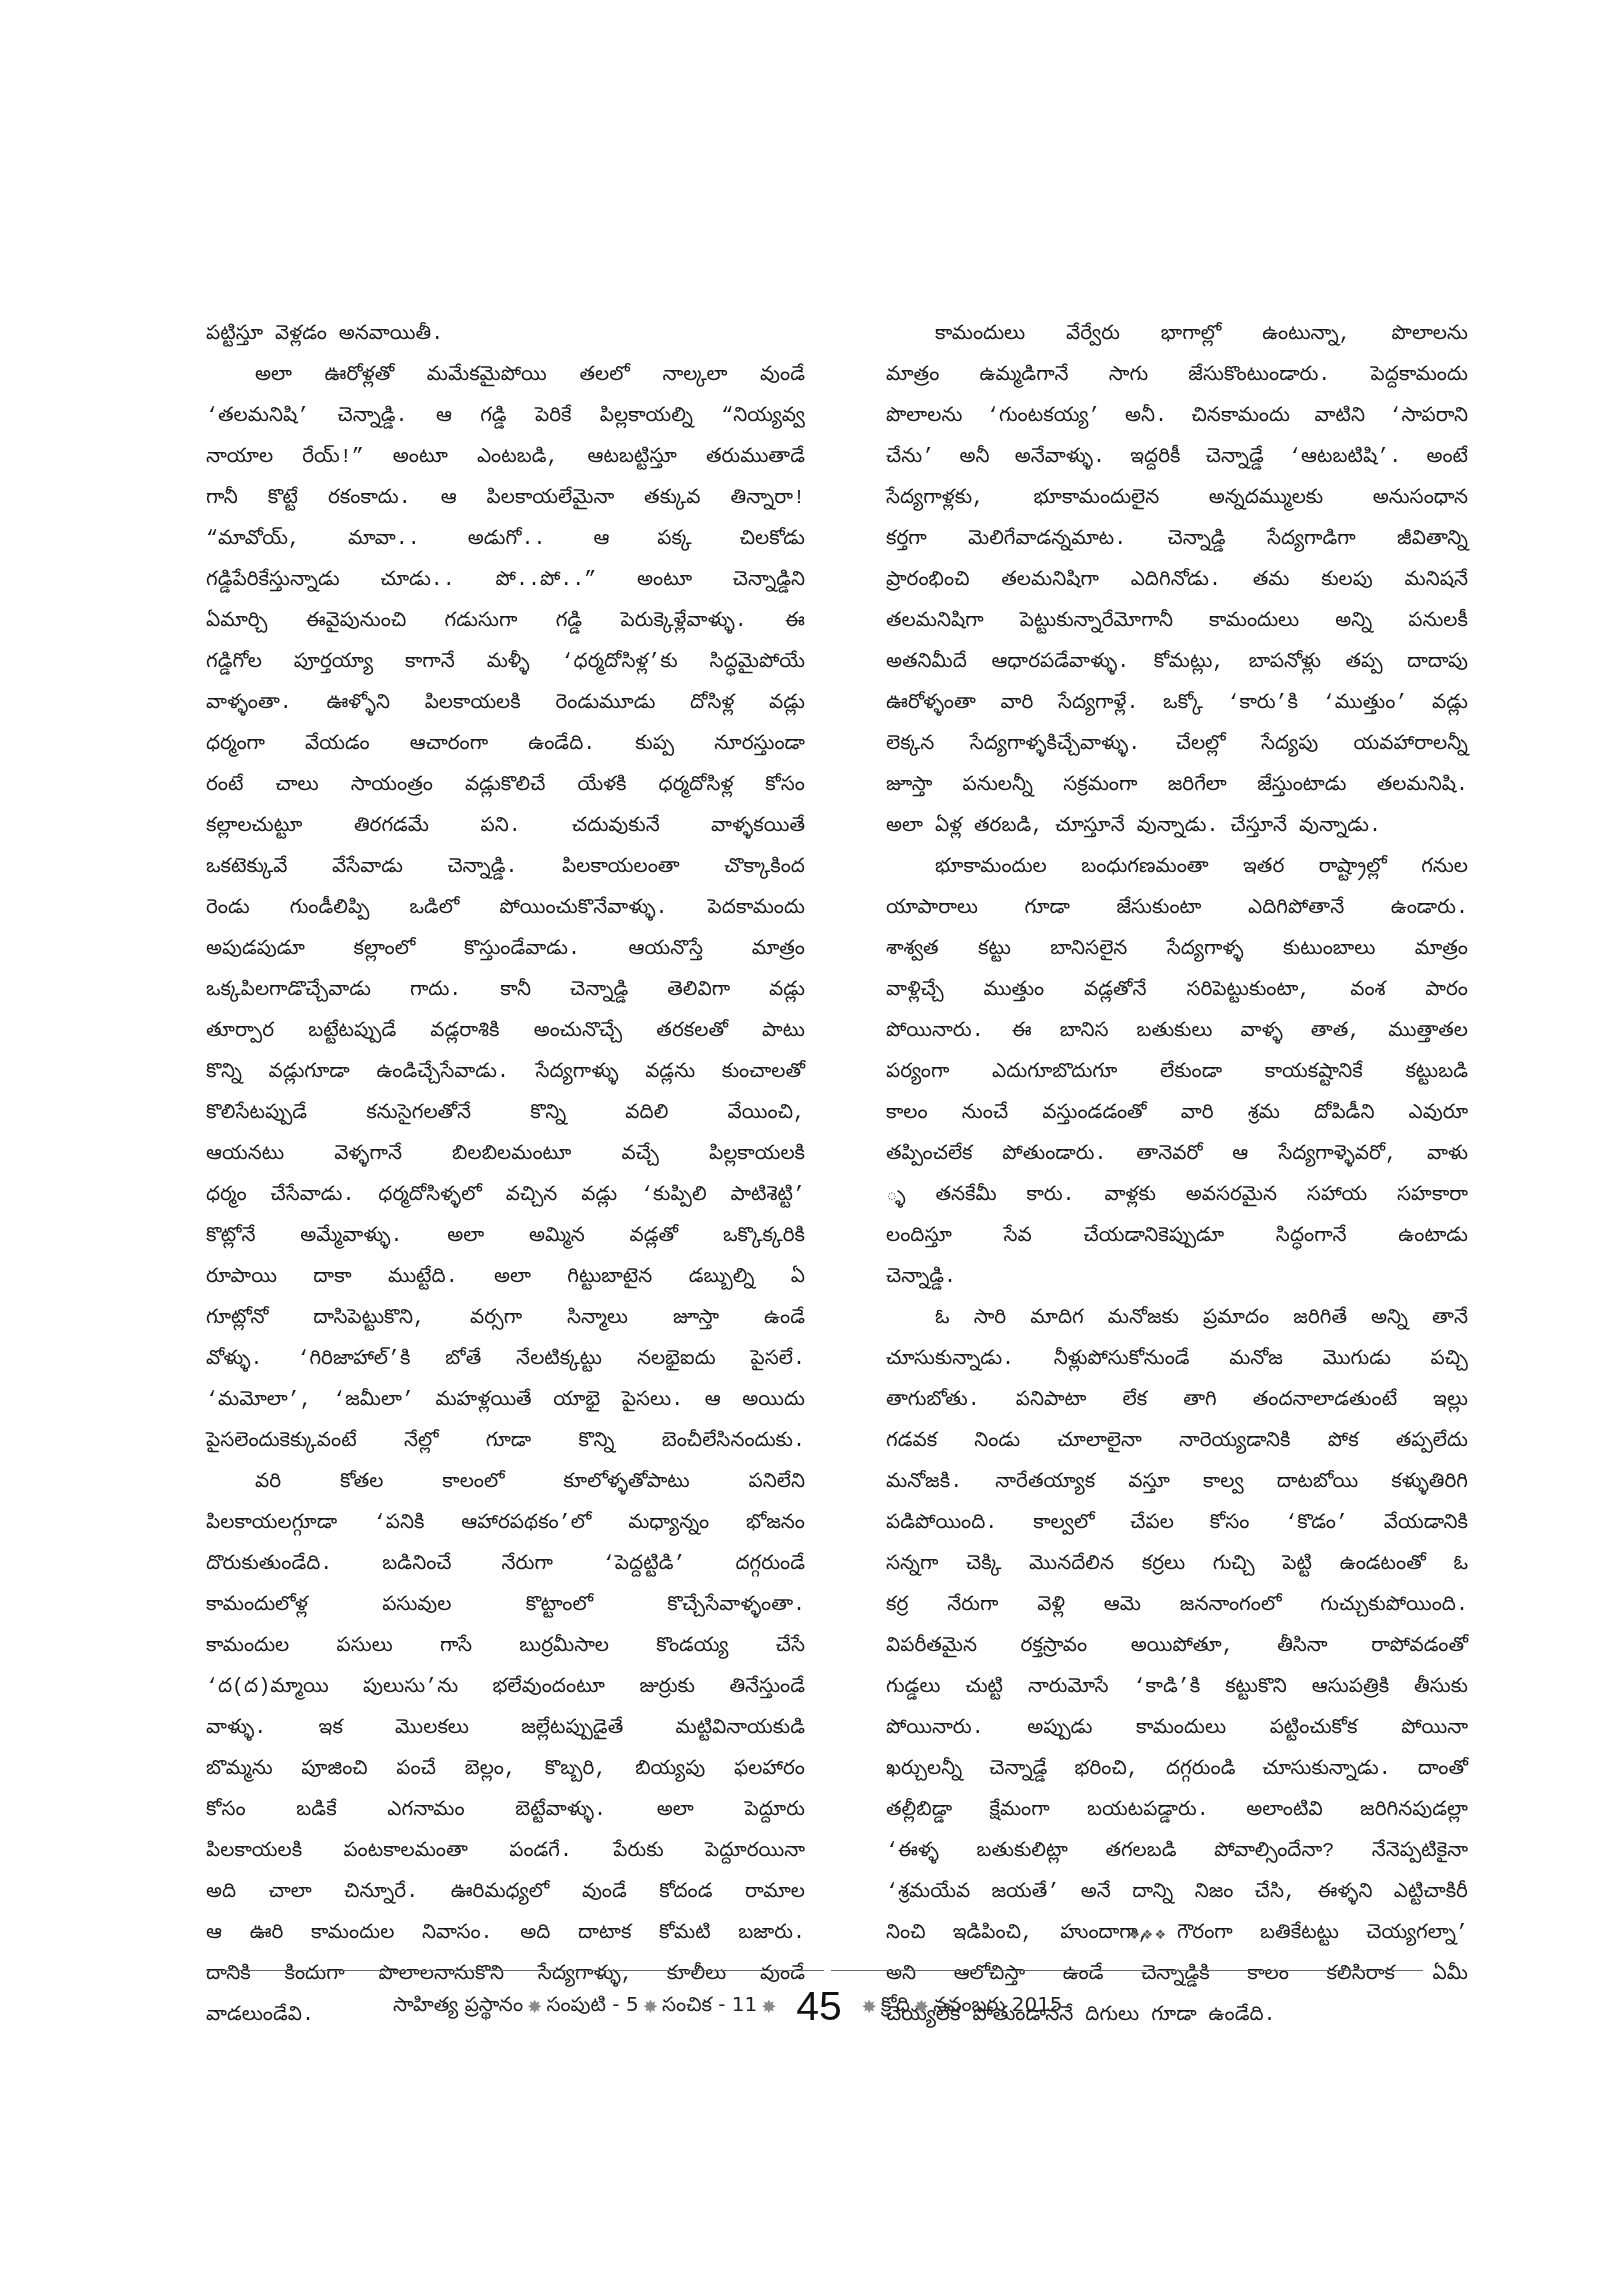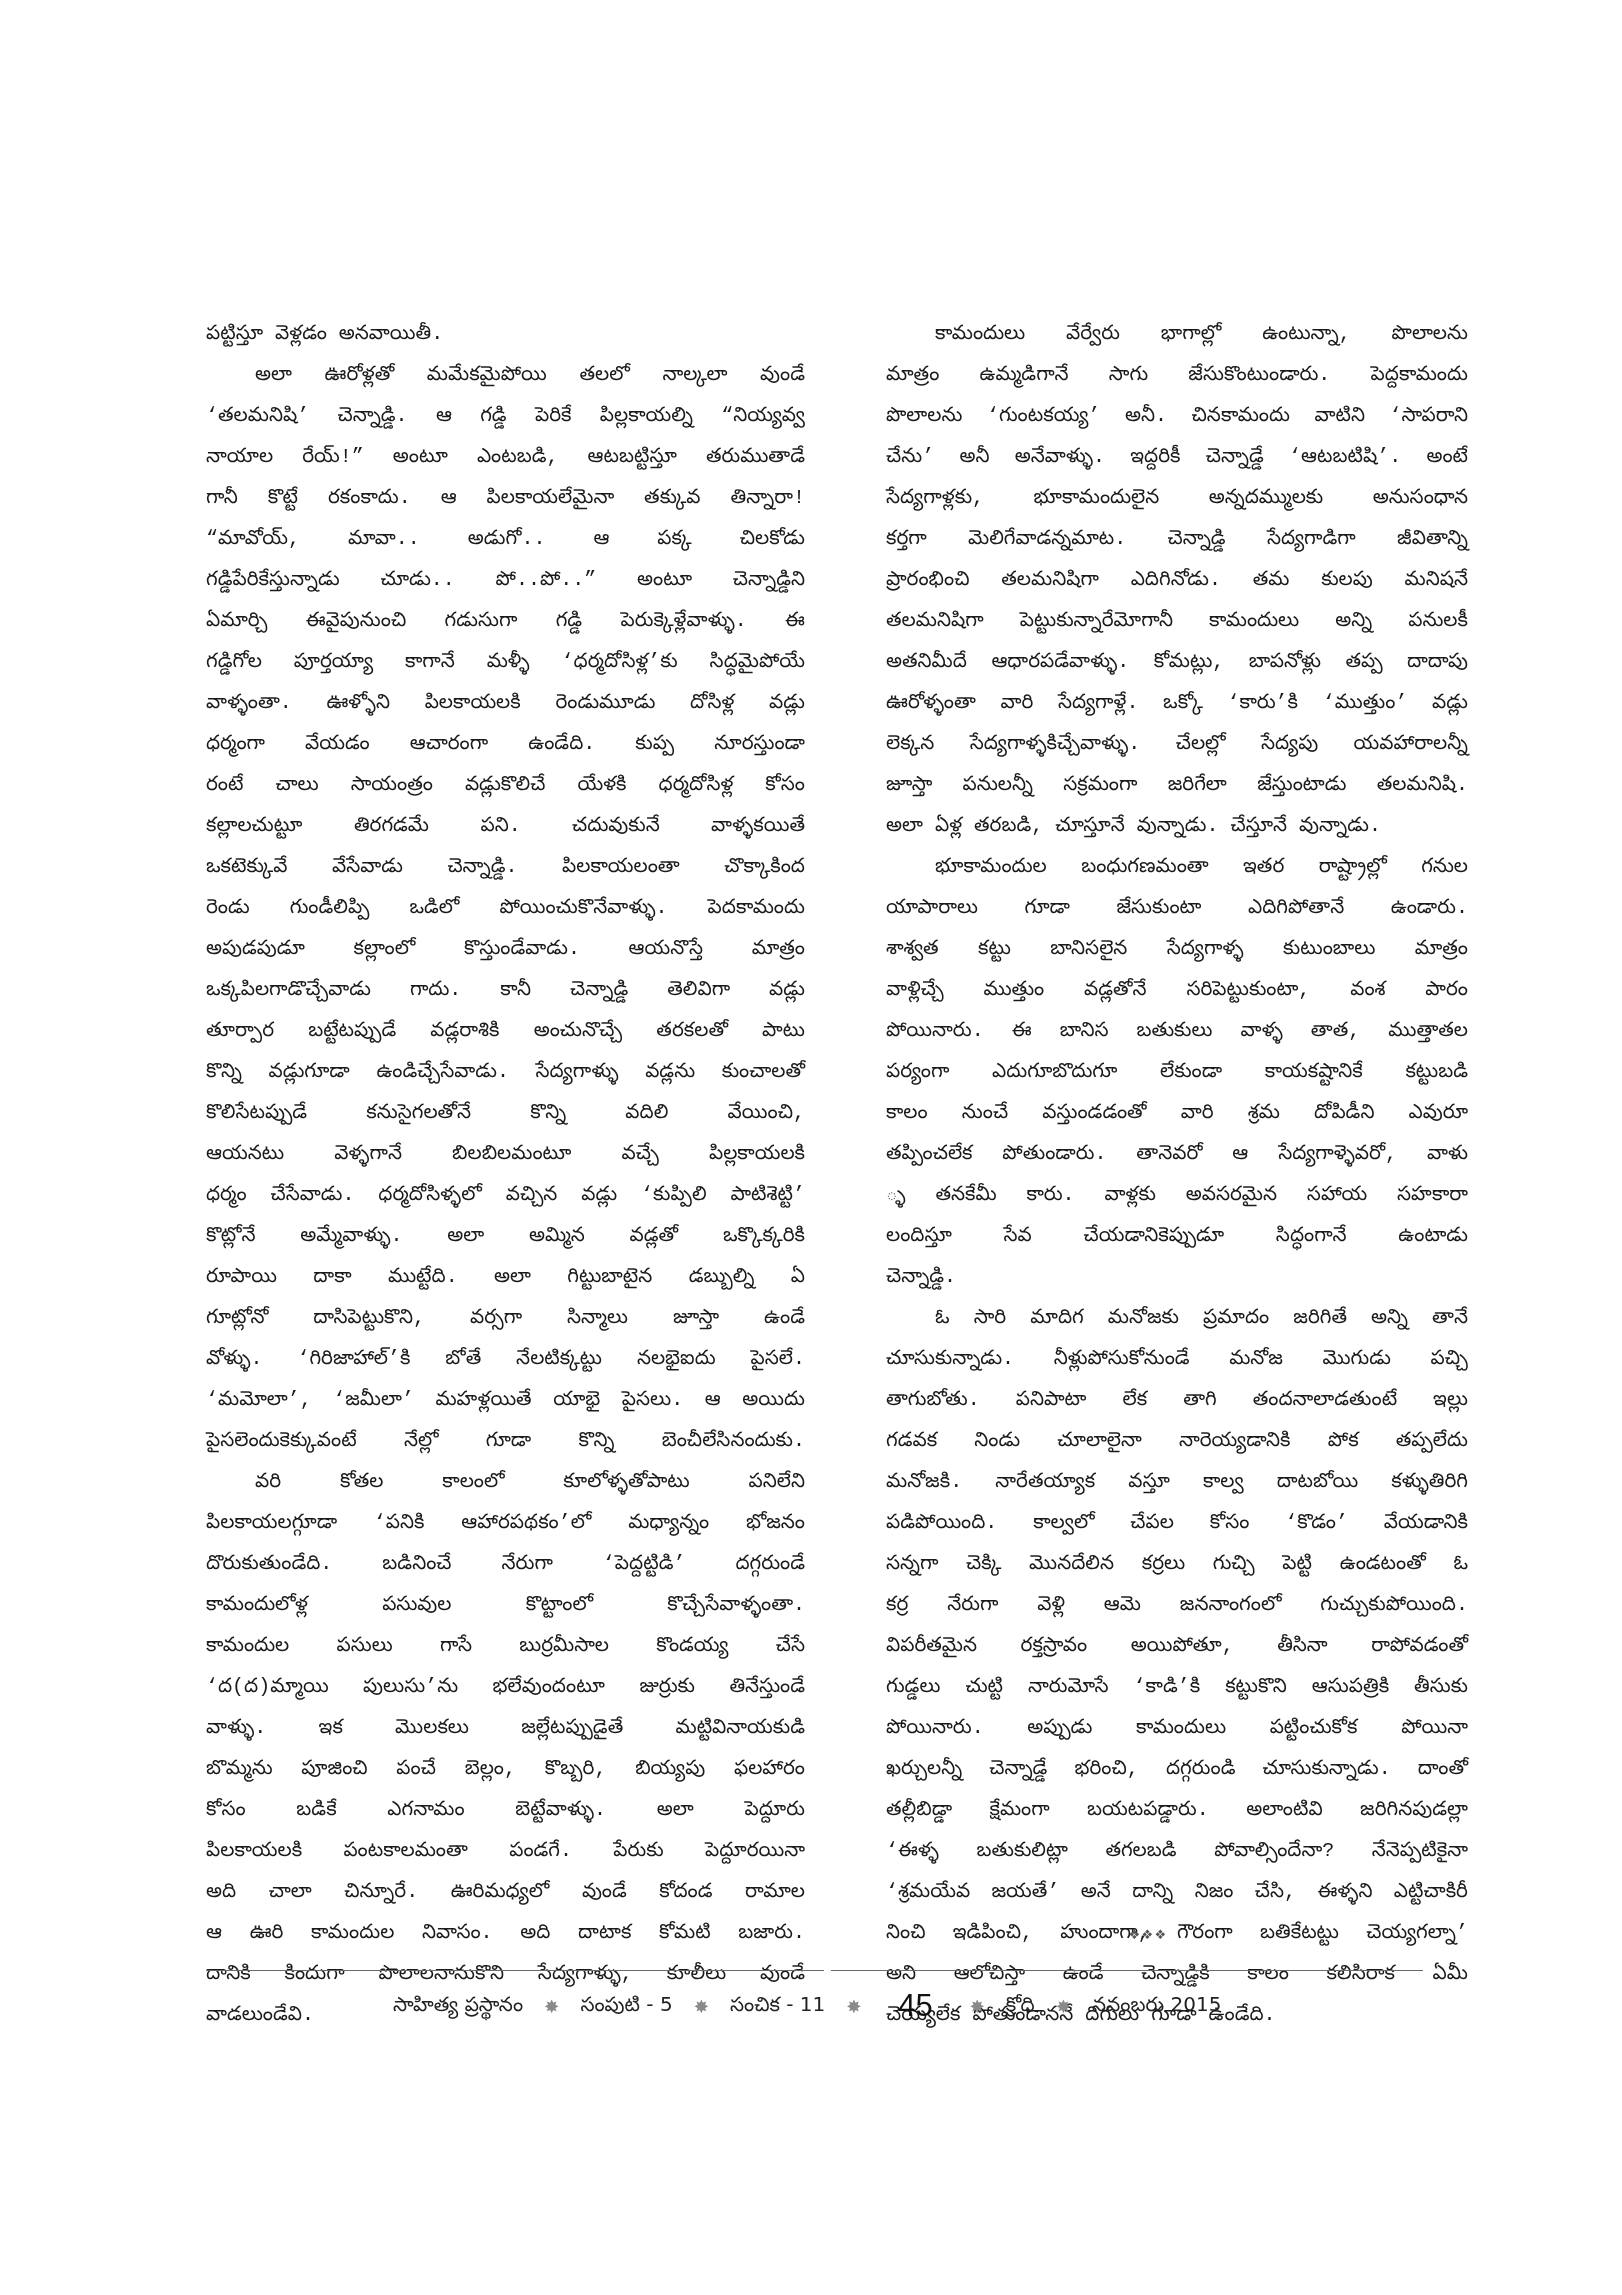--- a/index.html
+++ b/index.html
@@ -19,25 +19,25 @@
   .line.last { text-align-last: left; }
   .indent { padding-left: 49px; }
   .ornament {
     position: absolute; top: 1927px; left: 1112px; width: 72px;
     text-align: center; font-family: "DejaVu Sans", sans-serif; font-size: 13px; color: #555; letter-spacing: 1.3px;
   }
   .rule-left { position: absolute; top: 1970px; left: 206px; width: 618px; height: 1.3px; background: #6b6b6b; }
   .rule-right { position: absolute; top: 1970px; left: 831px; width: 592px; height: 1.3px; background: #6b6b6b; }
   .footer {
     position: absolute; top: 1983px; left: 393px; width: 850px; height: 46px;
-    display: flex; align-items: center; gap: 21px;
+    display: flex; align-items: center; gap: 4px;
     font-family: "DejaVu Sans", sans-serif; font-size: 20px; color: #222;
   }
   .footer .star { color: #8a8a8a; font-size: 18.3px; }
-  .footer .page-num { font-family: "Liberation Sans", sans-serif; font-size: 31px; font-weight: 400; margin: 0 15.7px; color: #111; }
+  .footer .page-num { font-family: "Liberation Sans", sans-serif; font-size: 41px; font-weight: 400; margin: 0 15.7px; color: #111; }
 </style>
 </head>
 <body>
 
 <div id="left-col" class="column col-left">
     <span class="line last">పట్టిస్తూ వెళ్లడం అనవాయితీ.</span>
     <span class="line indent">అలా ఊరోళ్లతో మమేకమైపోయి తలలో నాల్కలా వుండే</span>
     <span class="line">‘తలమనిషి’ చెన్నాడ్డి. ఆ గడ్డి పెరికే పిల్లకాయల్ని “నియ్యవ్వ</span>
     <span class="line">నాయాల రేయ్!” అంటూ ఎంటబడి, ఆటబట్టిస్తూ తరుముతాడే</span>
     <span class="line">గానీ కొట్టే రకంకాదు. ఆ పిలకాయలేమైనా తక్కువ తిన్నారా!</span>

